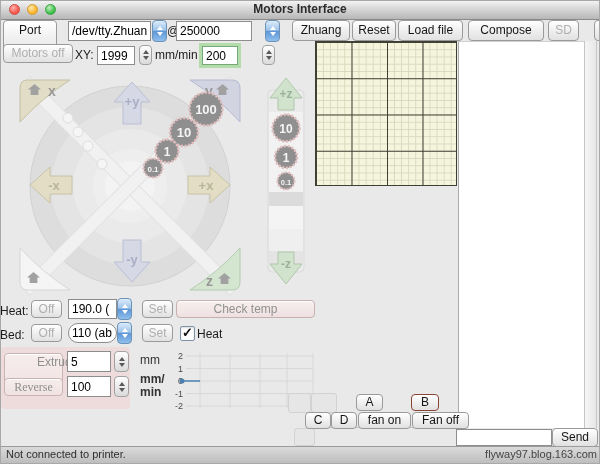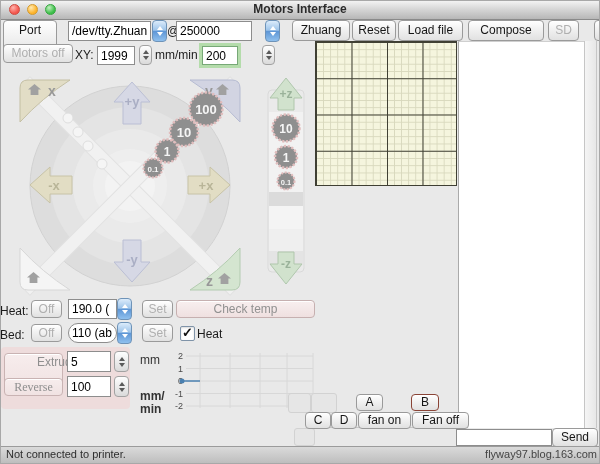--- a/index.html
+++ b/index.html
@@ -270,21 +270,21 @@
   <span class="tri up"></span>
   <span class="tri down"></span>
 </div>
 <div class="label" style="left:140px;top:353px;font-weight:normal;color:#333;">mm</div>
 <div class="btn pinkpanelbtn" style="left:4px;top:378px;width:59px;height:18px;line-height:16px;font-family:Liberation Serif, serif;">Reverse</div>
 <input class="field" style="left: 67px; top: 376px; width: 44px; height: 21px;" value="100">
 <div class="stepper gray" style="left:114px;top:376px;width:15px;height:21px;">
   <span class="tri up"></span>
   <span class="tri down"></span>
 </div>
-<div class="label" style="left:140px;top:390px;font-weight:bold;color:#333;line-height:13px;">
+<div class="label" style="left:140px;top:373px;font-weight:bold;color:#333;line-height:13px;">
   <span>mm/</span><br>
   <span>min</span>
 </div>
 
 <svg class="plot" width="145" height="64" viewBox="0 0 145 64">
   <g stroke="#d8d8d8" stroke-width="1">
     <line x1="14" y1="8" x2="141" y2="8"></line>
     <line x1="14" y1="20.5" x2="141" y2="20.5"></line>
     <line x1="14" y1="33" x2="141" y2="33"></line>
     <line x1="14" y1="45.5" x2="141" y2="45.5"></line>

